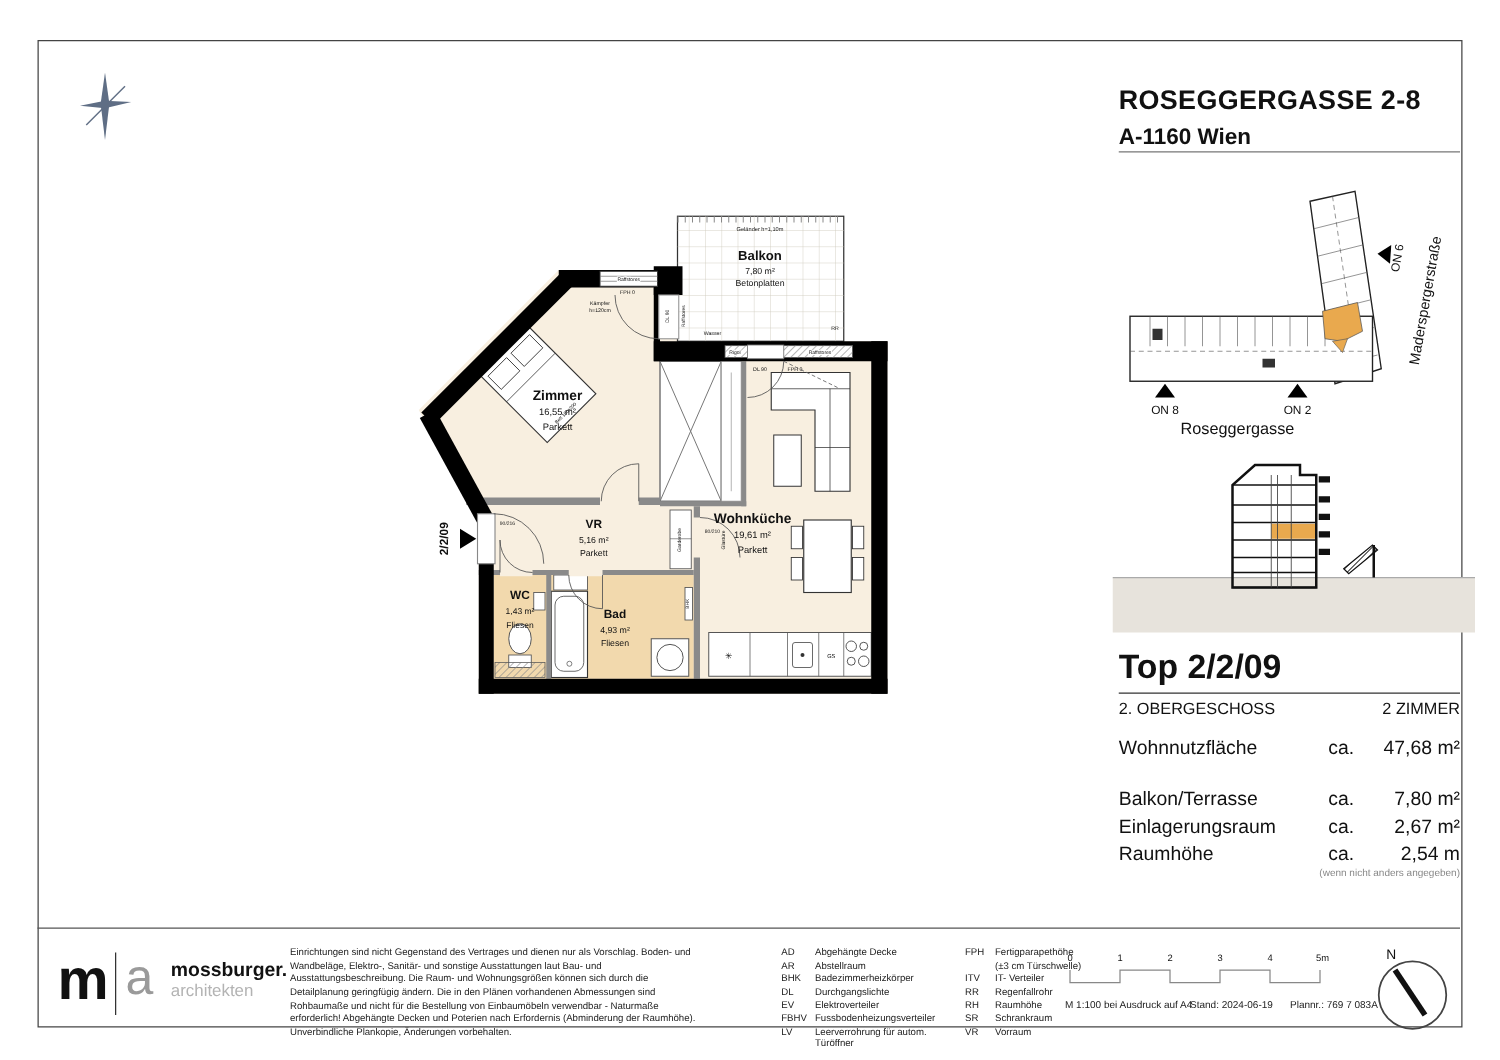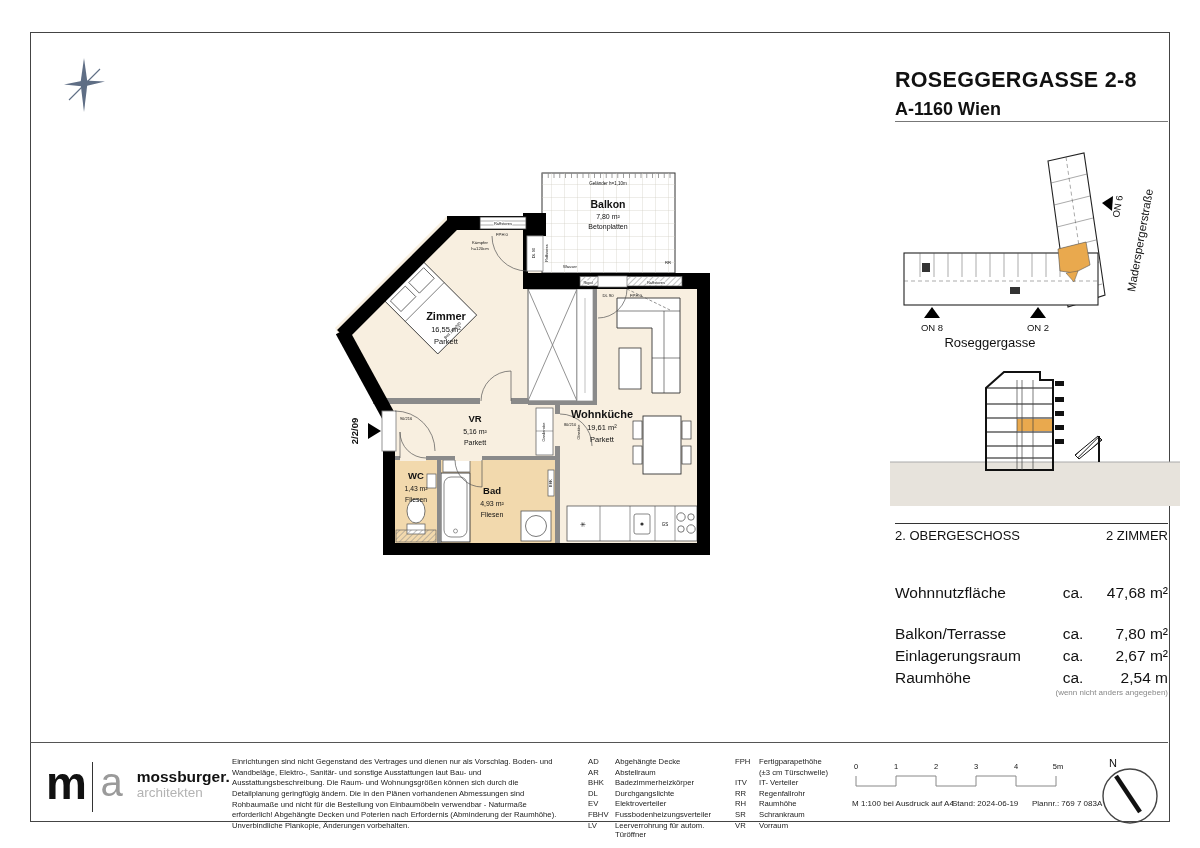--- a/index.html
+++ b/index.html
@@ -25,21 +25,21 @@
   
   #foot-line{left:30px;top:742px;width:1138px;border-top:1px solid #555;}
   #ma-logo{left:46px;top:760px;display:flex;align-items:flex-start;}
   #ma-m{font-size:46px;font-weight:800;line-height:46px;letter-spacing:-2px;}
   #ma-bar{width:1.5px;height:50px;background:#333;margin:2px 7px 0 7px;}
   #ma-a{font-size:40px;font-weight:300;line-height:44px;color:#9a9a9a;}
   #ma-words{margin-left:14px;margin-top:9px;}
   #ma-name{font-size:15.5px;font-weight:700;line-height:16px;}
   #ma-tag{font-size:13.5px;color:#b3b3b3;line-height:15px;}
   #disclaimer{left:232px;top:757px;width:328px;font-size:7.7px;line-height:1.38;color:#222;}
-  .legend{display:grid;grid-auto-rows:10.6px;font-size:7.7px;color:#222;}
+  .legend{display:grid;grid-auto-rows:10.6px;font-size:7.7px;color:#222;margin-left:37px;}
   #legend1{left:588px;top:757px;width:142px;grid-template-columns:27px 1fr;}
   #legend2{left:735px;top:757px;width:118px;grid-template-columns:24px 1fr;}
   #printinfo span{position:absolute;top:799px;font-size:8px;color:#222;white-space:nowrap;}
   svg text{font-family:"Liberation Sans",sans-serif;fill:#111;}
   .halo{stroke:#fff;stroke-width:1.6px;paint-order:stroke;}
 </style>
 </head>
 <body>
 
 <div id="page">
@@ -337,26 +337,27 @@
       </g>
     </g>
     <defs>
       <pattern id="hatch2" width="3.5" height="3.5" patternUnits="userSpaceOnUse" patternTransform="rotate(45)">
         <line x1="0" y1="0" x2="0" y2="3.5" stroke="#111" stroke-width="1.4"></line>
       </pattern>
     </defs>
   </svg>
 
   <div class="abs" id="info">
+    <h2>Top 2/2/09</h2>
     <div class="rule"></div>
     <div class="inforow" style="font-size:13px;">
       <span class="lbl">2. OBERGESCHOSS</span>
       <span>2 ZIMMER</span>
     </div>
-    <div class="inforow" style="margin-top:41px;">
+    <div class="inforow" style="margin-top:16px;">
       <span class="lbl">Wohnnutzfläche</span>
       <span class="pre">ca.</span>
       <span class="val">47,68 m²</span>
     </div>
     <div class="inforow" style="margin-top:23px;">
       <span class="lbl">Balkon/Terrasse</span>
       <span class="pre">ca.</span>
       <span class="val">7,80 m²</span>
     </div>
     <div class="inforow" style="margin-top:4px;">

